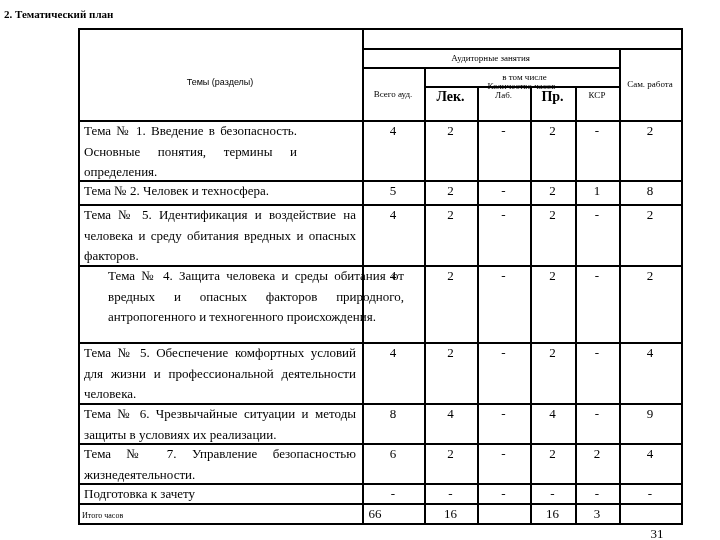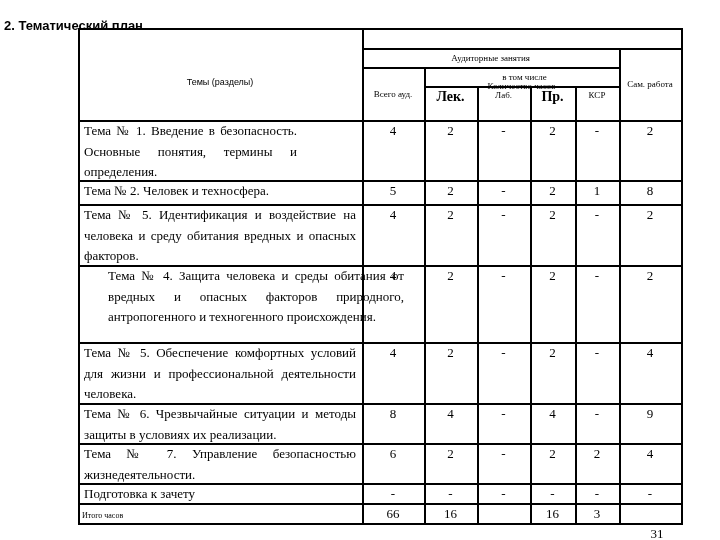--- a/index.html
+++ b/index.html
@@ -1,17 +1,17 @@
 <!DOCTYPE html>
 <html><head>
 <meta charset="utf-8">
 <style>
   html, body { margin:0; padding:0; background:#ffffff; }
   body { width:720px; height:540px; position:relative; overflow:hidden; font-family:"Liberation Serif", serif; color:#000; }
-  .heading { position:absolute; left:4px; top:18px; font-family:Liberation Sans, sans-serif; font-weight:bold; font-size:13px; }
+  .heading { position:absolute; left:4px; top:8px; font-family:Liberation Serif, serif; font-weight:bold; font-size:11px; }
   .cell { position:absolute; box-sizing:border-box; }
   .hline { position:absolute; background:#000; height:1.5px; }
   .vline { position:absolute; background:#000; width:1.5px; }
   .hdr { font-family:"Liberation Serif", serif; font-size:9px; text-align:center; display:flex; align-items:center; justify-content:center; }
   .hdr-sans { font-family:"Liberation Sans", sans-serif; font-size:9px; }
   .big { font-size:14px; font-weight:bold; }
   .topic { font-size:13px; line-height:20.5px; text-align:justify; padding:1px 6px 0 6px; }
   .topic-small { font-size:8px; padding:3px 4px 0 4px; }
   .num { font-size:13px; text-align:center; padding-top:3px; }
 </style>
@@ -81,21 +81,21 @@
     <div class="cell num" style="left: 575px; top: 443px; width: 44px; height: 40px;">2</div>
     <div class="cell num" style="left: 619px; top: 443px; width: 62px; height: 40px;">4</div>
     <div class="cell topic" style="left: 78px; top: 483px; width: 284px; height: 20px;">Подготовка к зачету</div>
     <div class="cell num" style="left: 362px; top: 483px; width: 62px; height: 20px;">-</div>
     <div class="cell num" style="left: 424px; top: 483px; width: 53px; height: 20px;">-</div>
     <div class="cell num" style="left: 477px; top: 483px; width: 53px; height: 20px;">-</div>
     <div class="cell num" style="left: 530px; top: 483px; width: 45px; height: 20px;">-</div>
     <div class="cell num" style="left: 575px; top: 483px; width: 44px; height: 20px;">-</div>
     <div class="cell num" style="left: 619px; top: 483px; width: 62px; height: 20px;">-</div>
     <div class="cell topic topic-small" style="left: 78px; top: 503px; width: 284px; height: 20px;">Итого часов</div>
-    <div class="cell num" style="left: 362px; top: 503px; width: 62px; height: 20px;">66</div>
+    <div class="cell num" style="left: 344px; top: 503px; width: 62px; height: 20px;">66</div>
     <div class="cell num" style="left: 424px; top: 503px; width: 53px; height: 20px;">16</div>
     <div class="cell num" style="left: 477px; top: 503px; width: 53px; height: 20px;"></div>
     <div class="cell num" style="left: 530px; top: 503px; width: 45px; height: 20px;">16</div>
     <div class="cell num" style="left: 575px; top: 503px; width: 44px; height: 20px;">3</div>
     <div class="cell num" style="left: 619px; top: 523px; width: 76px; height: 20px;">31</div>
     <div class="hline" style="left: 78px; top: 28px; width: 604.5px;"></div>
     <div class="hline" style="left: 362px; top: 48px; width: 320.5px;"></div>
     <div class="hline" style="left: 362px; top: 67px; width: 258.5px;"></div>
     <div class="hline" style="left: 424px; top: 86px; width: 196.5px;"></div>
     <div class="hline" style="left: 78px; top: 120px; width: 604.5px;"></div>

